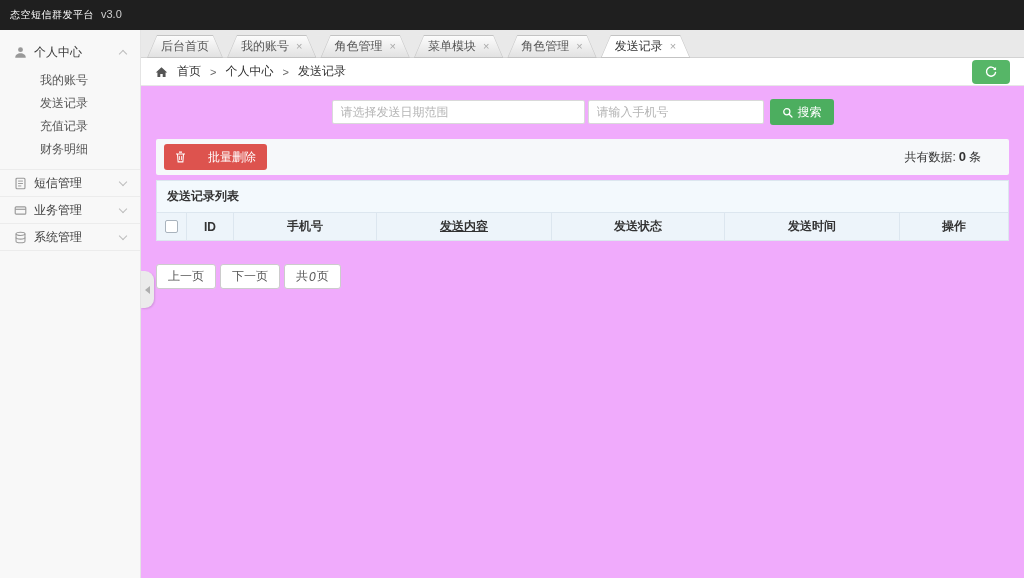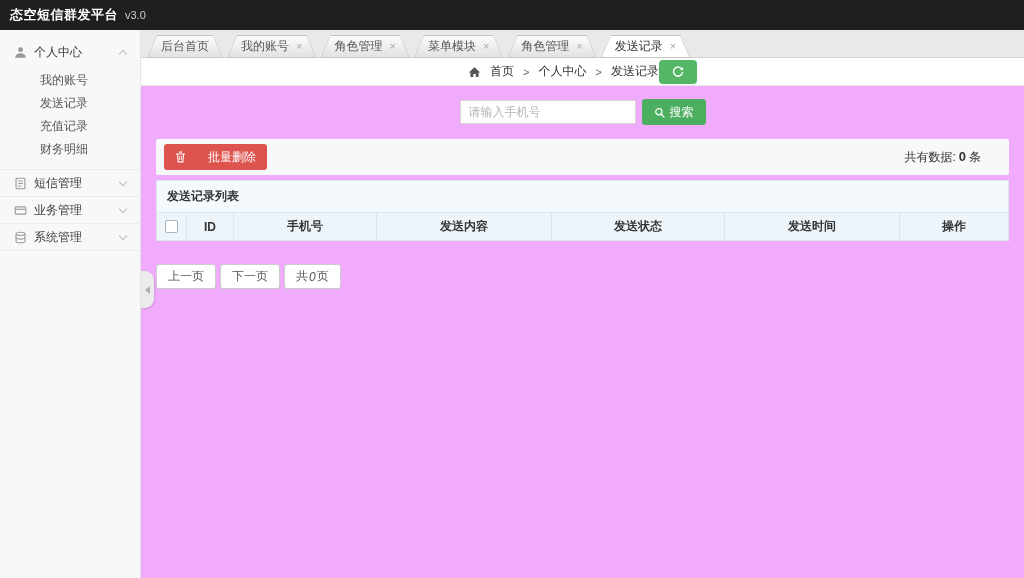--- a/index.html
+++ b/index.html
@@ -3,21 +3,21 @@
 <meta charset="utf-8">
 <style>
   * { margin:0; padding:0; box-sizing:border-box; }
   html,body { width:1024px; height:578px; overflow:hidden; background:#fff;
               font-family:"Liberation Sans","DejaVu Sans",sans-serif; }
 
   
   .topbar { height:30px; background:#1f1f1f; color:#fff; display:flex;
             align-items:center; justify-content:space-between; padding:0 14px 0 10px; }
   .brand { display:flex; align-items:baseline; gap:7px; }
-  .brand-title { font-size:13px; letter-spacing:.5px;font-weight:bold; }
+  .brand-title { font-size:10px; letter-spacing:.5px; }
   .brand-ver { font-size:11px; color:#cfcfcf; }
   .topbar-right { display:flex; align-items:center; gap:20px; font-size:12px; color:#f0f0f0; }
   .user-box { display:flex; align-items:center; gap:8px; cursor:pointer; }
   .chev { display:inline-block; width:6px; height:6px;
           border-right:1.4px solid #bdbdbd; border-bottom:1.4px solid #bdbdbd; }
   .chev-down { transform:rotate(45deg); margin-top:-3px; }
   .chev-up { transform:rotate(-135deg); margin-top:3px; }
   .chev-white { border-color:#fff; width:5px; height:5px; }
 
   
@@ -48,21 +48,21 @@
         clip-path:polygon(10px 0, calc(100% - 10px) 0, 100% 100%, 0 100%); z-index:0; }
   .tab::before { content:""; position:absolute; inset:1px; background:linear-gradient(#fcfcfc,#e2e2e2);
         clip-path:polygon(9px 0, calc(100% - 9px) 0, 100% 100%, 0 100%); z-index:1; }
   .tab > * { position:relative; z-index:2; }
   .tab.active { color:#333; }
   .tab.active::before { background:#fff; }
   .tab-close { font-size:11px; color:#a9a9a9; line-height:1; cursor:pointer; }
 
   
   .crumb-row { height:28px; background:#fff; border-bottom:1px solid #e7e7e7;
-               display:flex; align-items:center; justify-content:center; padding:0 14px; }
+               display:flex; align-items:center; justify-content:space-between; padding:0 14px; }
   .crumbs { display:flex; align-items:center; gap:9px; font-size:12px; color:#333; }
   .crumb-sep { color:#666; font-size:11px; }
   .refresh-btn { width:38px; height:24px; background:#56b667; border:none; border-radius:4px;
                  display:flex; align-items:center; justify-content:center; cursor:pointer; }
 
   
   .page-body { flex:1; padding:0 15px; }
 
   .search-row { margin-top:13px; display:flex; justify-content:center; align-items:center; gap:3px; }
   .txt-input { height:24px; border:1px solid #d9d9d9; border-radius:2px; font-size:12px;
@@ -83,21 +83,21 @@
   .total-count { font-weight:bold; font-size:13px; margin:0 3px; }
 
   .grid-table { margin-top:5px; border:1px solid #dce6ef; }
   .grid-title { padding:7px 10px; background:#f3f9fd; border-bottom:1px solid #dce6ef;
                 font-size:12px; font-weight:bold; color:#333; }
   .grid-header { display:flex; background:#edf4fa; }
   .hcell { height:27px; display:flex; align-items:center; justify-content:center;
            font-size:12px; font-weight:bold; color:#333; border-right:1px solid #dce6ef; }
   .hcell:last-child { border-right:none; }
   .col-check { width:30px; } .col-id { width:47px; } .col-phone { width:143px; }
-  .col-content { width:175px; } .col-status { width:173px; } .col-time { width:175px; }
+  .col-content { width:175px;text-decoration:underline; } .col-status { width:173px; } .col-time { width:175px; }
   .col-action { flex:1; }
   .checkbox { width:13px; height:13px; border:1px solid #a9b3bd; border-radius:2px;
               background:#fff; cursor:pointer; }
 
   .pager { margin-top:23px; display:flex; gap:4px; }
   .page-btn { border:1px solid #cccccc; border-radius:3px; background:#fff; height:25px;
               padding:0 11px; display:flex; align-items:center; font-size:12px; color:#555;
               cursor:pointer; }
   .page-btn i { font-style:italic; margin:0 1px; }
 
@@ -228,20 +228,21 @@
               <path d="M12.6 5A5.2 5.2 0 1 0 13.2 8.4" fill="none" stroke="#fff" stroke-width="1.6" stroke-linecap="round"></path>
               <path d="M13.8 2.2v3.4h-3.4z" fill="#fff"></path>
             </svg>
         </span>
       </button>
     </div>
 
     <div class="page-body">
 
       <div class="search-row">
+        <input class="txt-input date-input" type="text" placeholder="请选择发送日期范围" style="">
         <input class="txt-input phone-input" type="text" placeholder="请输入手机号" style="">
         <button class="search-btn">
           <span style="display:flex;">
             <svg width="11" height="11" viewBox="0 0 16 16">
                 <circle cx="7" cy="7" r="4.5" fill="none" stroke="#fff" stroke-width="1.8"></circle>
                 <line x1="10.5" y1="10.5" x2="14.5" y2="14.5" stroke="#fff" stroke-width="1.8" stroke-linecap="round"></line>
               </svg>
           </span>
           <span>搜索</span>
         </button>

